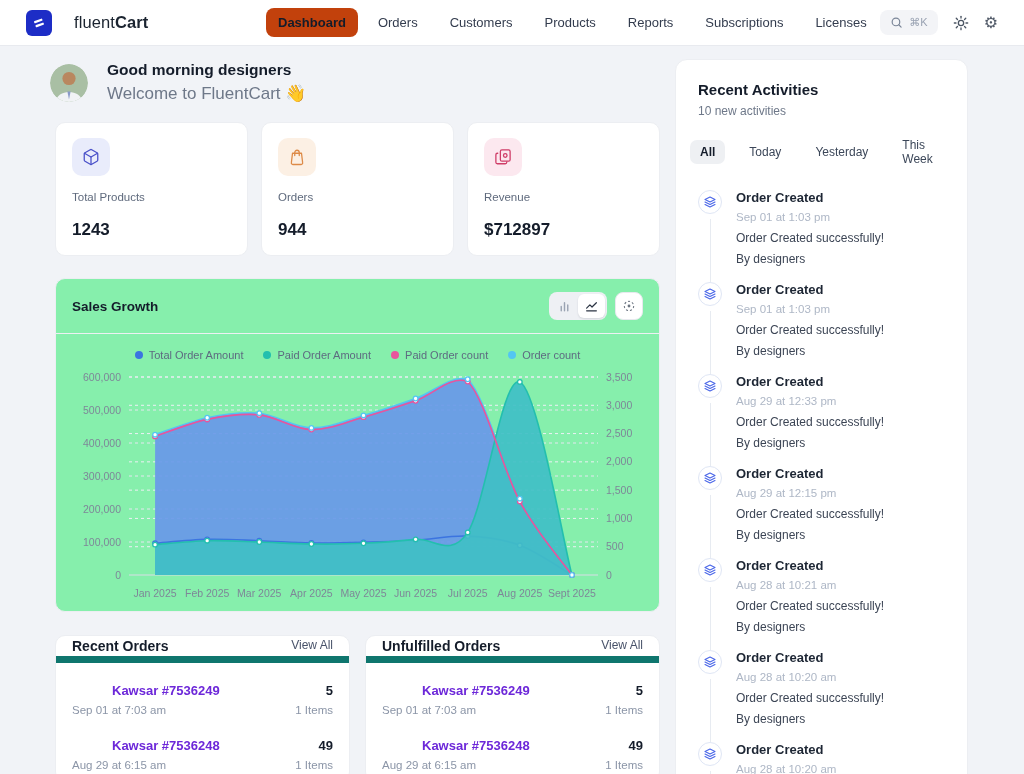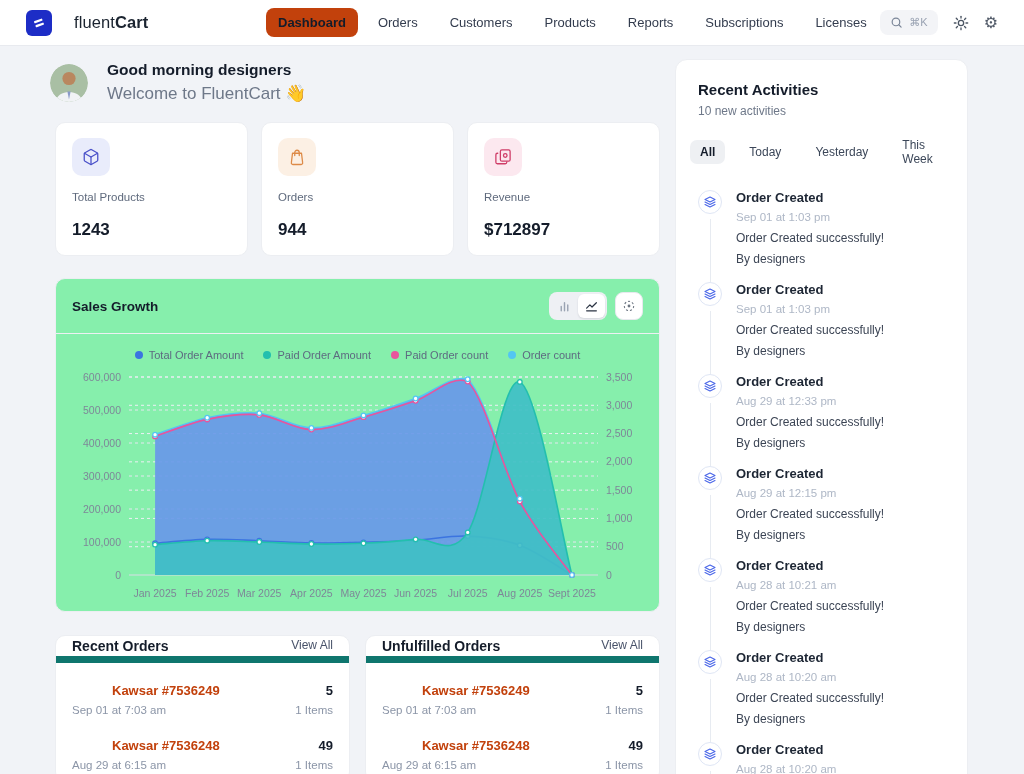--- a/index.html
+++ b/index.html
@@ -67,21 +67,21 @@
 
   
   .orders-row { display:flex; gap:15px; margin-top:23px; }
   .orders-card { flex:1; background:#fff; border:1px solid #eceef2; border-radius:10px; }
   .orders-head { display:flex; justify-content:space-between;
     padding:2px 16px; border-bottom:7px solid #0f766e; }
   .orders-title { font-size:14px; font-weight:700; color:#141c2a; }
   .view-all { font-size:12px; color:#49536a; cursor:pointer; }
   .order-rows { padding:8px 16px 0; }
   .order-row { display:flex; justify-content:space-between; padding:12px 0 10px; cursor:pointer; }
-  .order-name { font-size:13px; font-weight:600; color:#c2410c;padding-left:40px; }
+  .order-name { font-size:13px; font-weight:600; color:#6d28d9;padding-left:40px; }
   .order-date { font-size:11.5px; color:#8b95a7; margin-top:6px; }
   .order-right { text-align:right; }
   .order-qty { font-size:13px; font-weight:700; color:#141c2a; }
   .order-items { font-size:11.5px; color:#8b95a7; margin-top:6px; }
 
   
   .ra-title { font-size:15px; font-weight:700; color:#141c2a; }
   .ra-sub { font-size:12px; color:#6e7889; margin-top:6px; }
   .ra-tabs { display:flex; align-items:center; gap:14px; margin:15px 0 19px -8px; }
   .ra-tab { font-size:12px; color:#3c4759; padding:5px 10px; border-radius:7px; cursor:pointer; }

